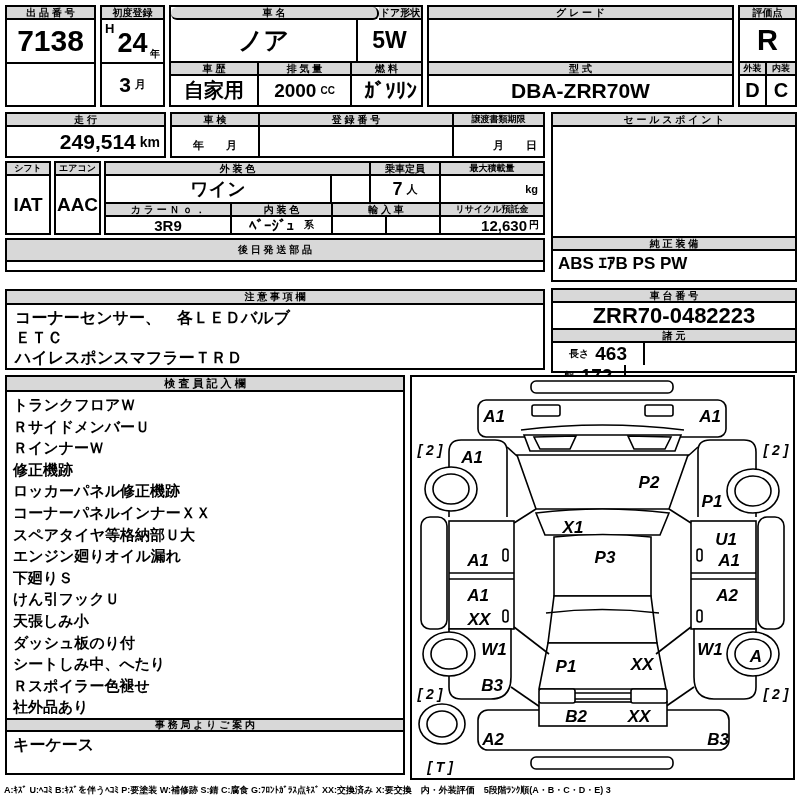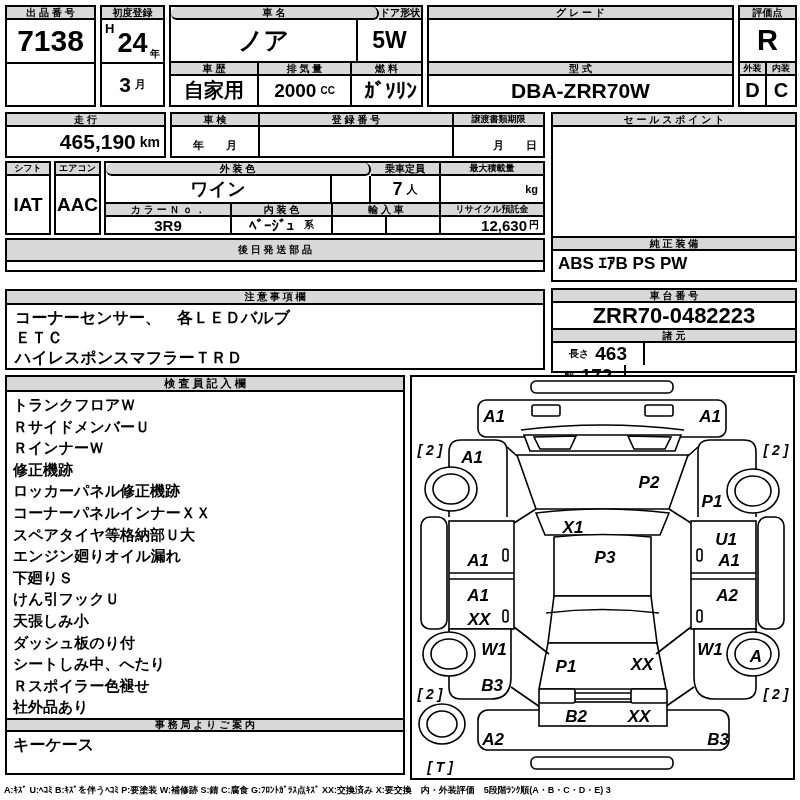--- a/index.html
+++ b/index.html
@@ -88,21 +88,21 @@
   </div>
   <div class="row" style="height:29px;">
     <div class="val br" style="width:27px;font-size:20px;">D</div>
     <div class="val" style="flex:1;font-size:20px;">C</div>
   </div>
 </div>
 
 <div class="grp" style="left:5px;top:112px;width:161px;height:46px;">
   <div class="lbl" style="height:13px;">走 行</div>
   <div class="val" style="height:29px;justify-content:flex-end;padding-right:4px;">
-    <span style="font-size:21px;">465,190</span>
+    <span style="font-size:21px;">249,514</span>
     <span class="unit" style="font-size:14px;">km</span>
   </div>
 </div>
 
 <div class="grp" style="left:170px;top:112px;width:375px;height:46px;">
   <div class="row" style="height:13px;">
     <div class="lbl br" style="width:88px;">車 検</div>
     <div class="lbl br" style="width:194px;">登 録 番 号</div>
     <div class="lbl sm" style="flex:1;">譲渡書類期限</div>
   </div>
@@ -124,21 +124,21 @@
   <div class="lbl sm" style="height:13px;">シフト</div>
   <div class="val" style="height:57px;font-size:19px;">IAT</div>
 </div>
 <div class="grp" style="left:54px;top:161px;width:47px;height:74px;">
   <div class="lbl sm" style="height:13px;">エアコン</div>
   <div class="val" style="height:57px;font-size:19px;">AAC</div>
 </div>
 
 <div class="grp" style="left:104px;top:161px;width:441px;height:74px;">
   <div class="row" style="height:13px;">
-    <div class="lbl br" style="width:265px;border-radius:6px;">外 装 色</div>
+    <div class="lbl br" style="width:265px;">外 装 色</div>
     <div class="lbl br" style="width:70px;">乗車定員</div>
     <div class="lbl sm" style="flex:1;">最大積載量</div>
   </div>
   <div class="row" style="height:28px;">
     <div class="val br bb" style="width:226px;font-size:18px;">ワイン</div>
     <div class="val br bb" style="width:39px;"></div>
     <div class="val br bb" style="width:70px;">
       <span style="font-size:18px;">7</span>
       <span class="unit">人</span>
     </div>

